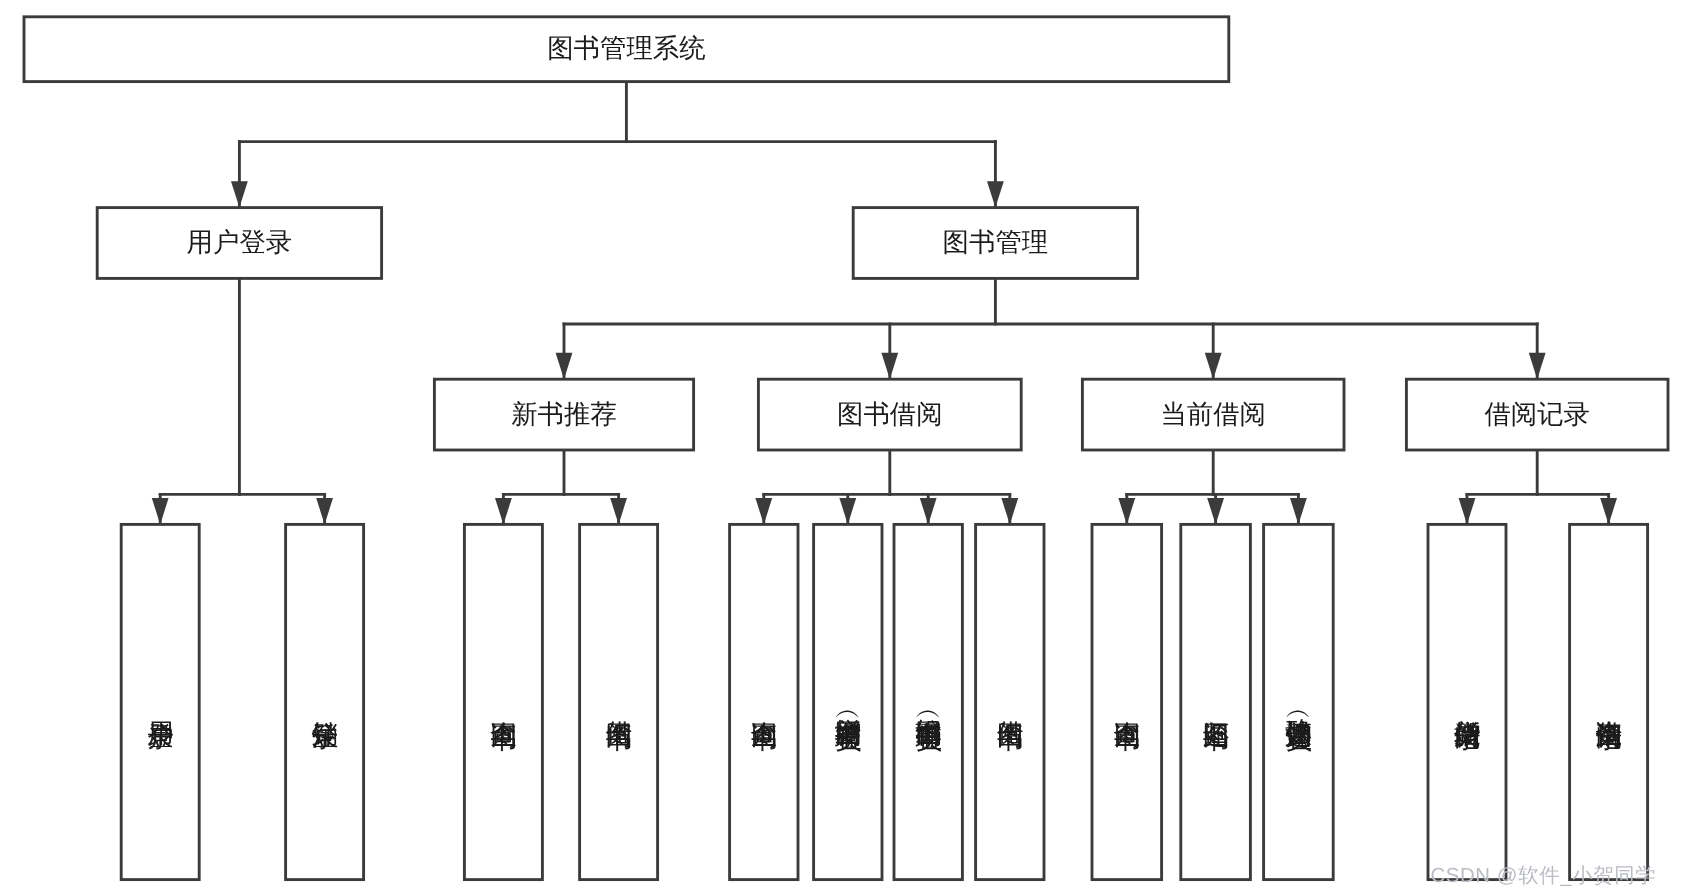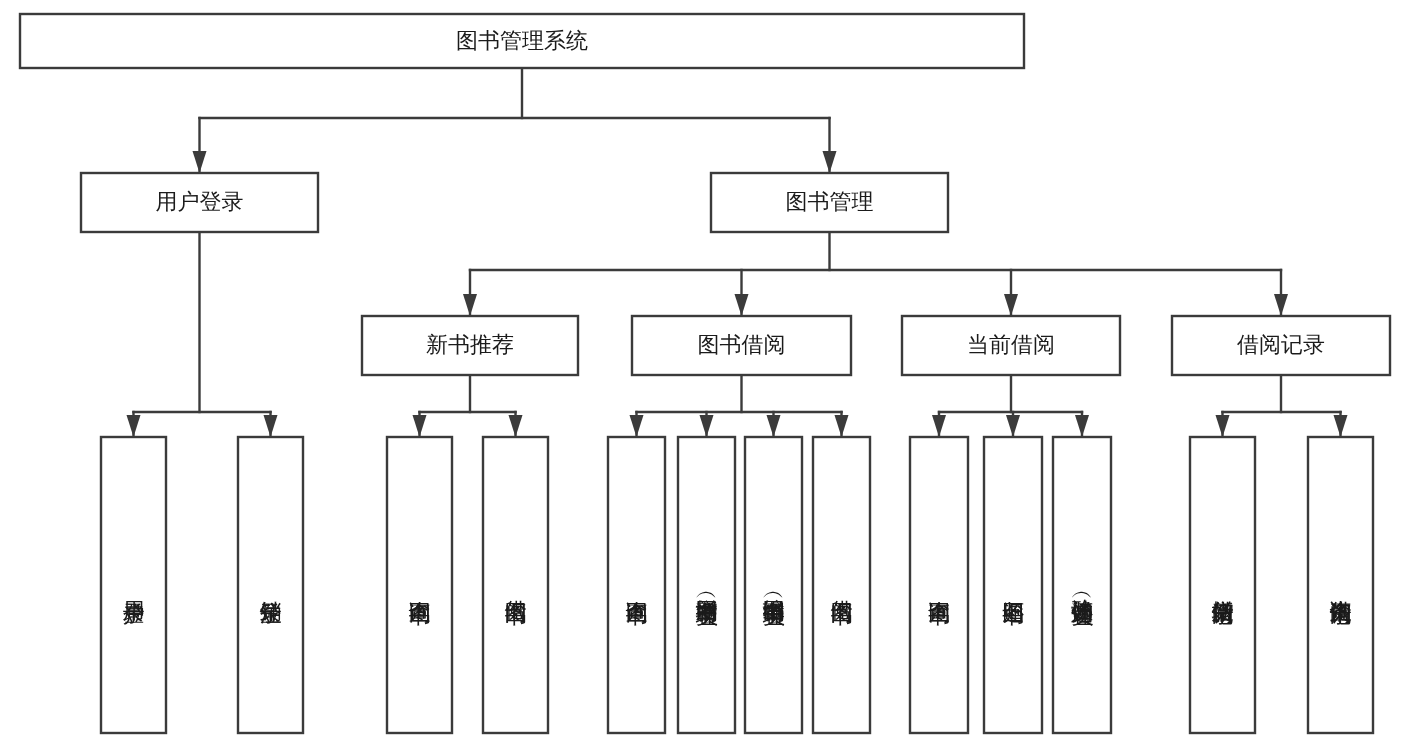--- a/index.html
+++ b/index.html
@@ -170,13 +170,14 @@
       <div class="node-label-v" style="left: 608px; top: 437px; width: 57px; height: 296px; display: flex; align-items: center; justify-content: center;">查询图书</div>
       <div class="node-label-v" style="left: 678px; top: 437px; width: 57px; height: 296px; display: flex; align-items: center; justify-content: center;">新增图书（管理员）</div>
       <div class="node-label-v" style="left: 745px; top: 437px; width: 57px; height: 296px; display: flex; align-items: center; justify-content: center;">编辑图书（管理员）</div>
       <div class="node-label-v" style="left: 813px; top: 437px; width: 57px; height: 296px; display: flex; align-items: center; justify-content: center;">借阅图书</div>
       <div class="node-label-v" style="left: 910px; top: 437px; width: 58px; height: 296px; display: flex; align-items: center; justify-content: center;">查询图书</div>
       <div class="node-label-v" style="left: 984px; top: 437px; width: 58px; height: 296px; display: flex; align-items: center; justify-content: center;">归还图书</div>
       <div class="node-label-v" style="left: 1053px; top: 437px; width: 58px; height: 296px; display: flex; align-items: center; justify-content: center;">确认归还（管理员）</div>
       <div class="node-label-v" style="left: 1190px; top: 437px; width: 65px; height: 296px; display: flex; align-items: center; justify-content: center;">新增借阅记录</div>
       <div class="node-label-v" style="left: 1308px; top: 437px; width: 65px; height: 296px; display: flex; align-items: center; justify-content: center;">查询借阅记录</div>
     </div>
+  <div class="watermark" style="left: 1192px; top: 718px; color: rgb(185, 188, 194);">CSDN @软件_小贺同学</div>
 </div>
 
 </body></html>

